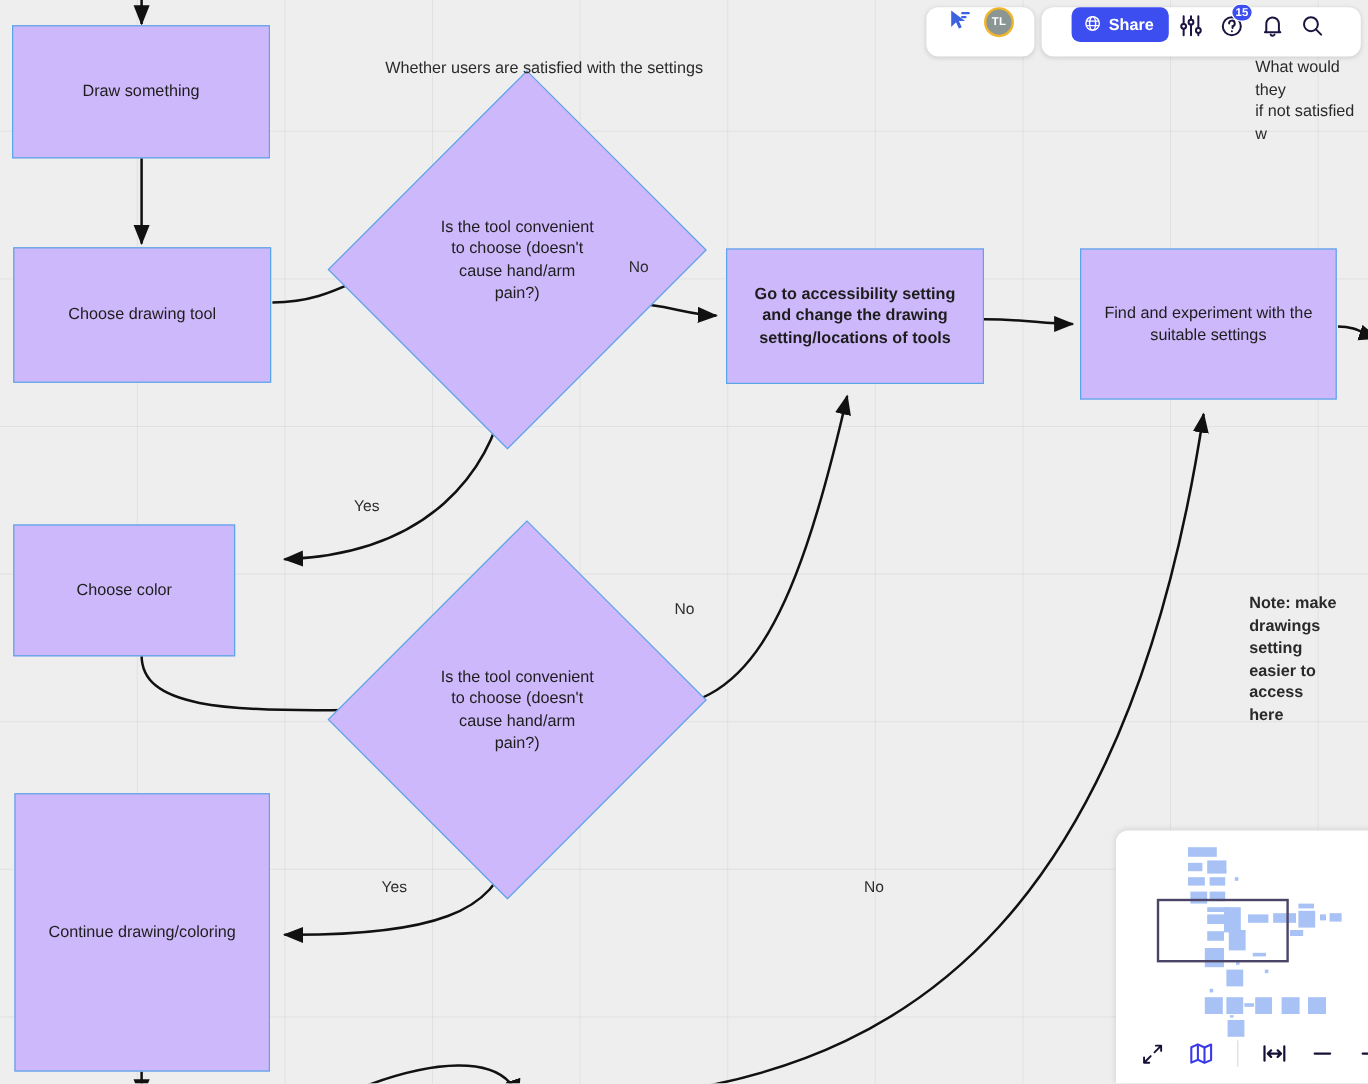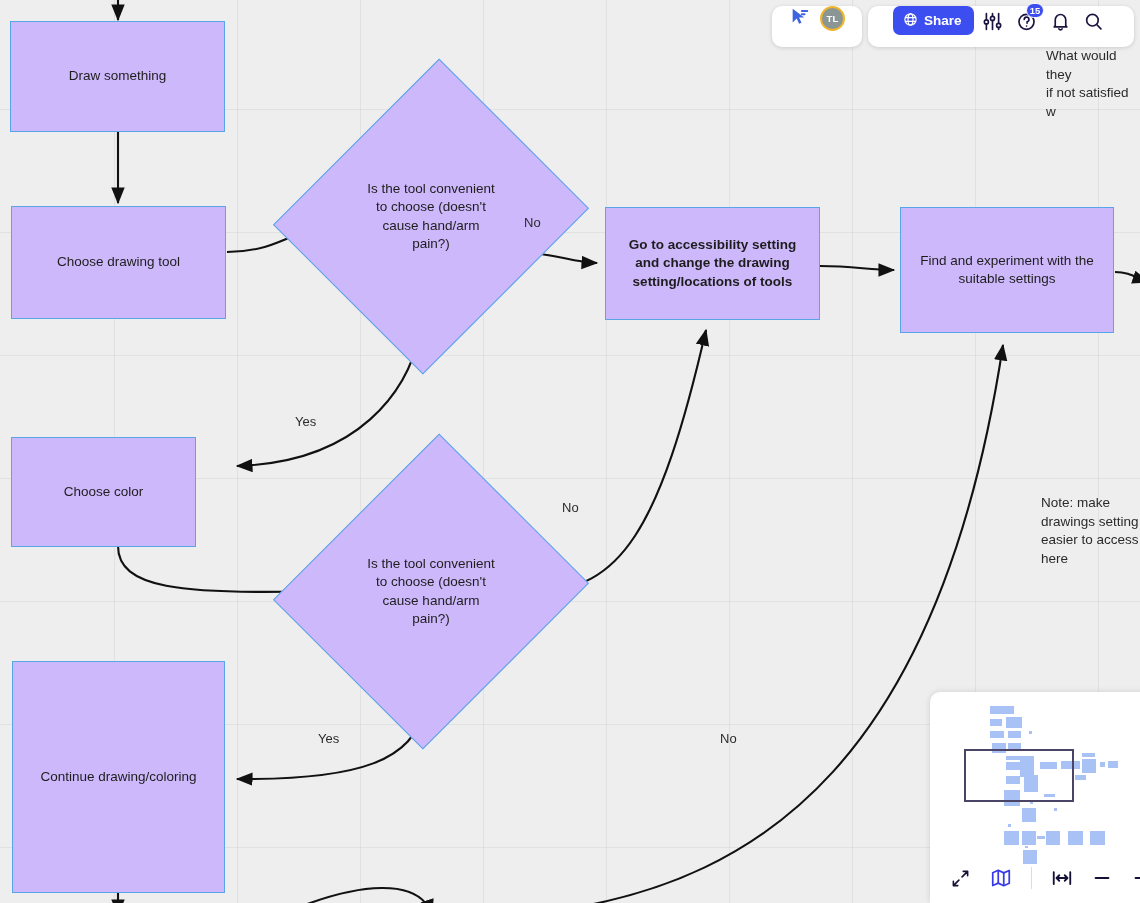--- a/index.html
+++ b/index.html
@@ -191,23 +191,24 @@
     <div class="node" style="left:900px; top:207px; width:214px; height:126px;">
       <span>Find and experiment with the suitable settings</span>
     </div>
 
     <div class="edgelabel" style="left:524px; top:215px;">No</div>
     <div class="edgelabel" style="left:295px; top:414px;">Yes</div>
     <div class="edgelabel" style="left:562px; top:500px;">No</div>
     <div class="edgelabel" style="left:318px; top:731px;">Yes</div>
     <div class="edgelabel" style="left:720px; top:731px;">No</div>
 
+    <div class="freetext" style="left:321px; top:48px;">Whether users are satisfied with the settings</div>
     <div class="freetext" style="left:1046px; top:47px;">What would they
 if not satisfied w</div>
-    <div class="freetext" style="left:1041px; top:494px;">Note: make
+    <div class="freetext" style="left:1041px; top:494px;font-weight:bold;">Note: make
 drawings setting
 easier to access
 here</div>
   </div>
 
   <div class="topbar" id="people-bar">
     <span>
       <svg class="cursor-ic" viewBox="0 0 24 24">
         <path d="M4 3 L4 18 L8.4 13.6 L11 19.4 L13.6 18.2 L11 12.6 L16.6 12.6 Z" fill="#3d63e0"></path>
         <rect x="13" y="4.4" width="8" height="2.1" rx="1" fill="#3d63e0"></rect>

